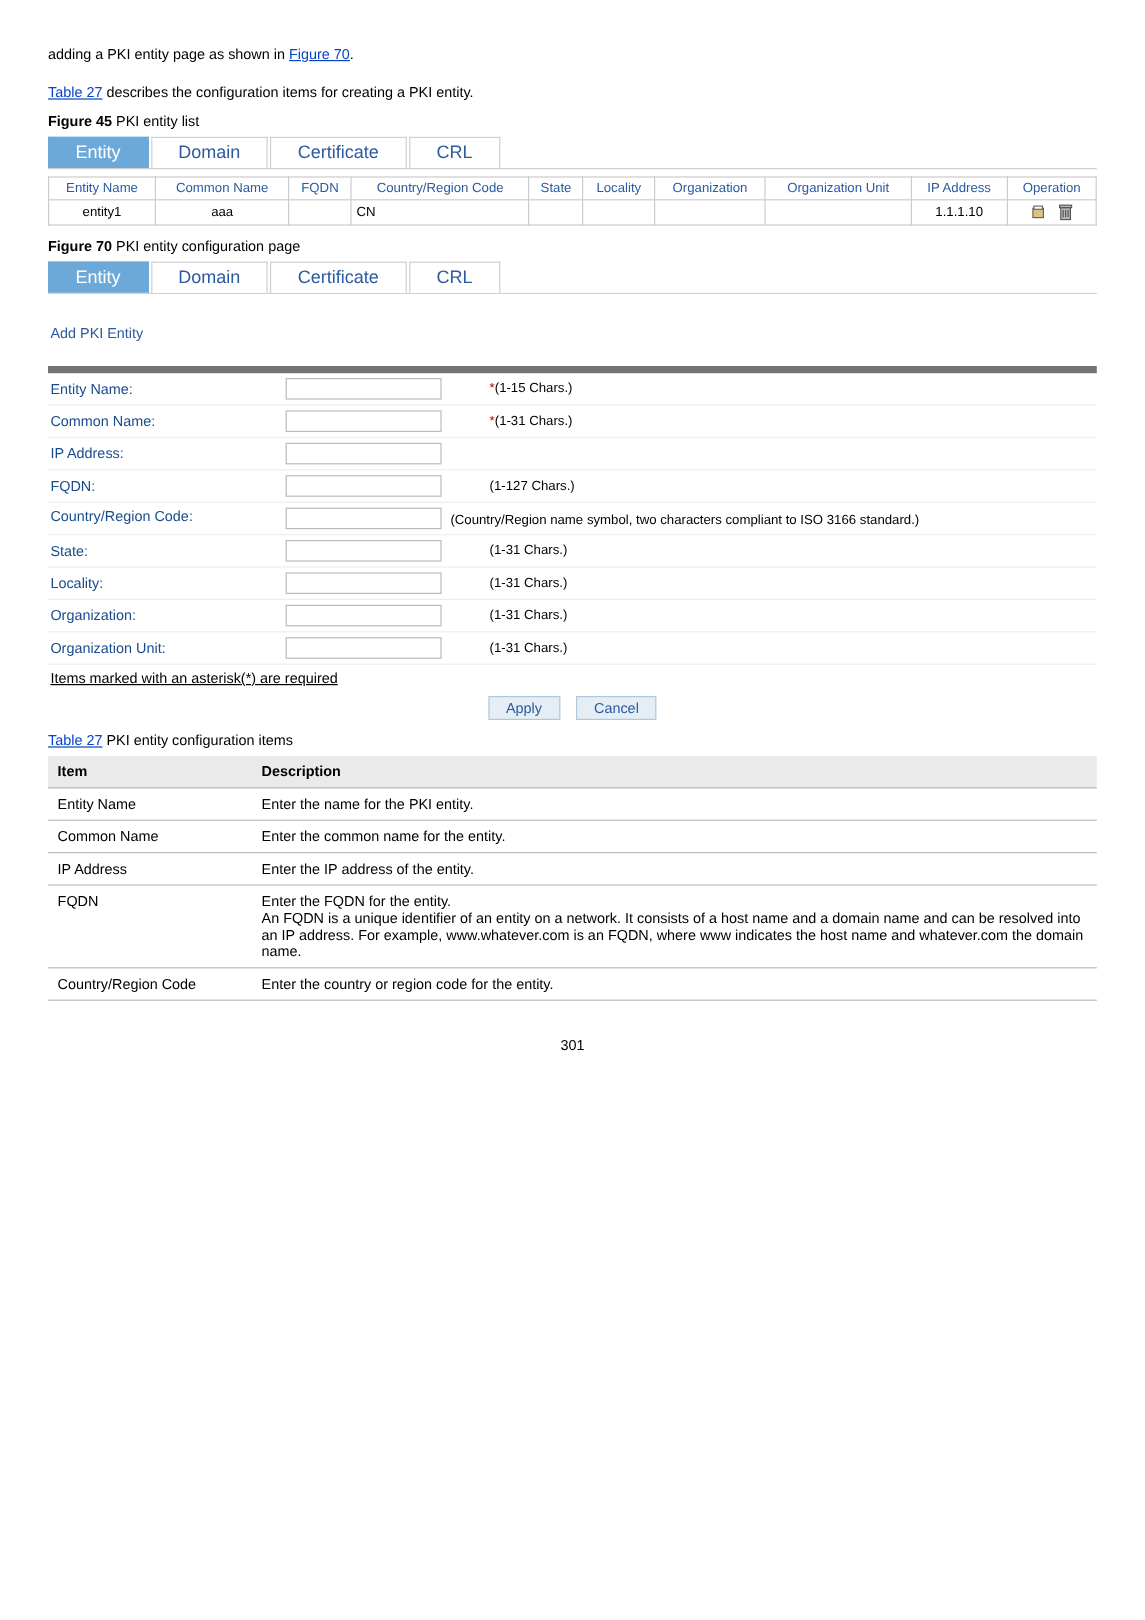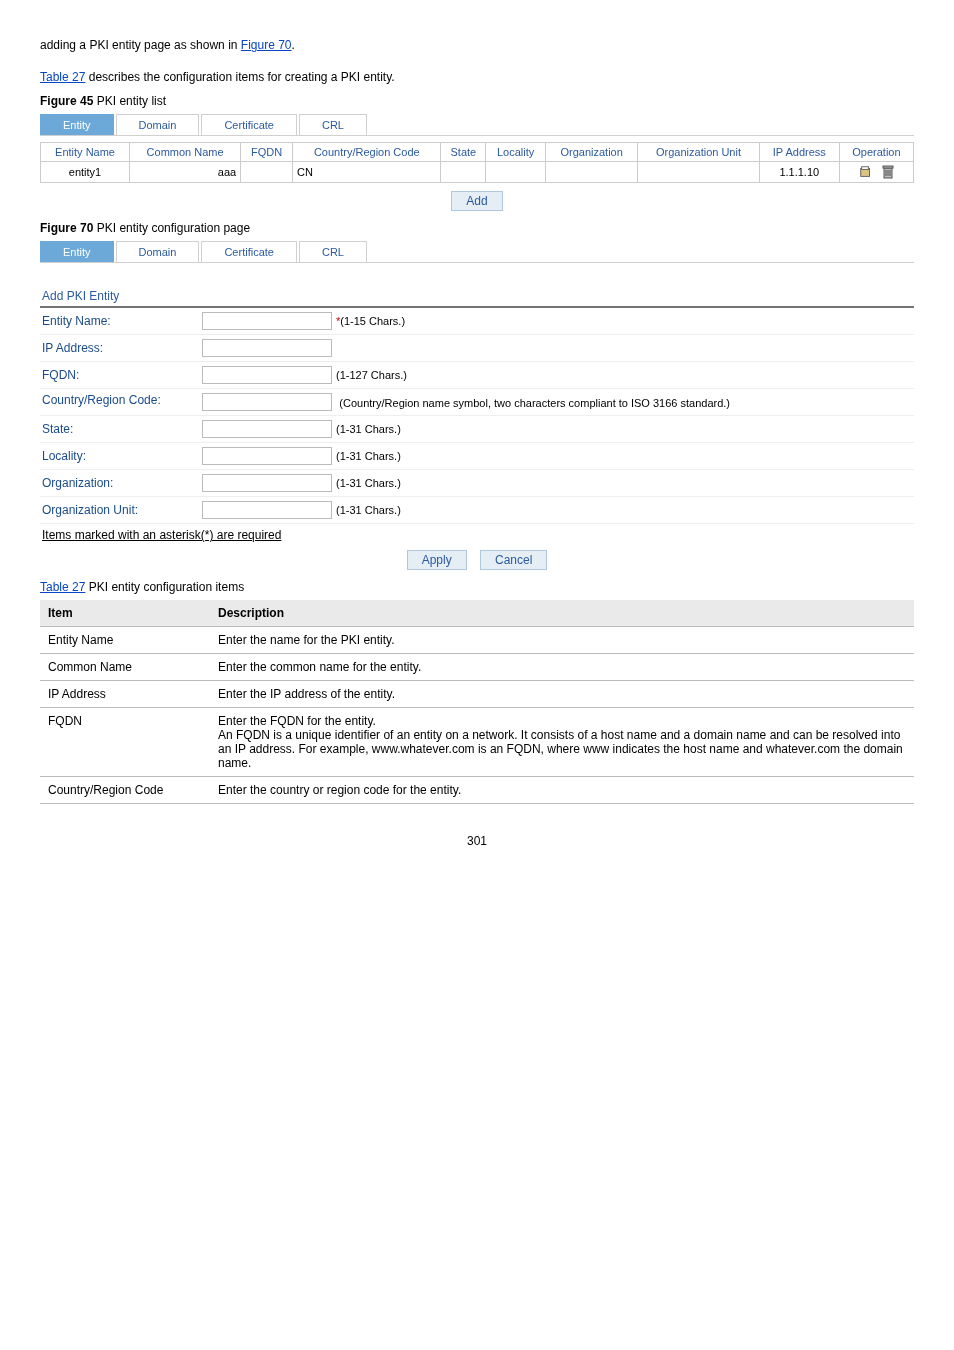--- a/index.html
+++ b/index.html
@@ -17,21 +17,21 @@
     margin: 18px 0 6px 0;
   }
   .link { color: #0645c8; text-decoration: underline; cursor: pointer; }
   .caption { font-size: 12px; margin: 10px 0 6px 0; }
   .caption b { font-weight: bold; }
 
   
   .tabbar { display: flex; border-bottom: 1px solid #d0d0d0; margin: 6px 0 0 0; }
   .tab {
     padding: 4px 22px;
-    font-size: 11px;
+    font-size: 15px;
     color: #2b5aa0;
     border: 1px solid #d0d0d0;
     border-bottom: none;
     background: #fff;
     margin-right: 2px;
   }
   .tab.active { background: #6ca9d8; color: #fff; border-color: #6ca9d8; }
 
   
   table.entity-table { border-collapse: collapse; width: 100%; margin-top: 6px; font-size: 11px; }
@@ -48,30 +48,31 @@
     color: #2b5aa0;
     background: #e6eef5;
     border: 1px solid #b0c8dd;
     cursor: pointer;
   }
   .btn + .btn { margin-left: 10px; }
 
   
   .form-title {
     color: #2b5aa0;
-    border-bottom: 2px solid #737373;
-    padding: 6px 0 3px 2px;
+    border-bottom: 6px solid #737373;
+    padding: 6px 0 20px 2px;
     margin-top: 20px;
     font-size: 12px;
   }
   .form-row {
     display: flex; align-items: center;
     border-bottom: 1px solid #eee;
     padding: 4px 2px;
     font-size: 12px;
+    gap: 36px;
   }
   .form-row .lab { width: 160px; color: #1a4c8b; }
   .form-row .inp {
     width: 130px; height: 18px;
     border: 1px solid #bbb; background: #fff;
   }
   .form-row .hint { margin-left: 4px; color: #000; font-size: 11px; }
   .form-row .star { color: #c00; }
   .form-note { font-size: 12px; margin: 4px 0 6px 2px; text-decoration: underline; }
 
@@ -119,21 +120,21 @@
       <th>Country/Region Code</th>
       <th>State</th>
       <th>Locality</th>
       <th>Organization</th>
       <th>Organization Unit</th>
       <th>IP Address</th>
       <th>Operation</th>
     </tr>
     <tr>
       <td style="text-align:center">entity1</td>
-      <td style="text-align:right">aaa</td>
+      <td style="text-align:center">aaa</td>
       <td></td>
       <td style="text-align:left">CN</td>
       <td></td>
       <td></td>
       <td></td>
       <td></td>
       <td>1.1.1.10</td>
       <td class="icon-cell">
         <span>
           <svg width="14" height="14" viewBox="0 0 16 16">
@@ -147,23 +148,20 @@
                 <rect x="1" y="1" width="10" height="2" fill="#bbb" stroke="#555"></rect>
                 <line x1="4" y1="5" x2="4" y2="11" stroke="#555"></line>
                 <line x1="6" y1="5" x2="6" y2="11" stroke="#555"></line>
                 <line x1="8" y1="5" x2="8" y2="11" stroke="#555"></line>
               </svg>
         </span>
       </td>
     </tr>
   </tbody>
     </table>
-  <div class="btn-row">
-    <span class="btn">Add</span>
-  </div>
 </div>
 
 <p class="caption">
   <b>Figure 70</b> <span>PKI entity configuration page</span>
 </p>
 
 <div>
   <div class="tabbar">
     <div class="tab active">Entity</div>
     <div class="tab">Domain</div>
@@ -171,20 +169,25 @@
     <div class="tab">CRL</div>
   </div>
   <div class="form-title">Add PKI Entity</div>
 
   <div class="form-row">
     <span class="lab">Entity Name:</span>
     <input class="inp" style="">
     <span class="hint"><span class="star">*</span><span>(1-15 Chars.)</span></span>
   </div>
   <div class="form-row">
+    <span class="lab">Common Name:</span>
+    <input class="inp" style="">
+    <span class="hint"><span class="star">*</span><span>(1-31 Chars.)</span></span>
+  </div>
+  <div class="form-row">
     <span class="lab">IP Address:</span>
     <input class="inp" style="">
     <span class="hint"></span>
   </div>
   <div class="form-row">
     <span class="lab">FQDN:</span>
     <input class="inp" style="">
     <span class="hint">(1-127 Chars.)</span>
   </div>
   <div class="form-row" style="align-items:flex-start">

